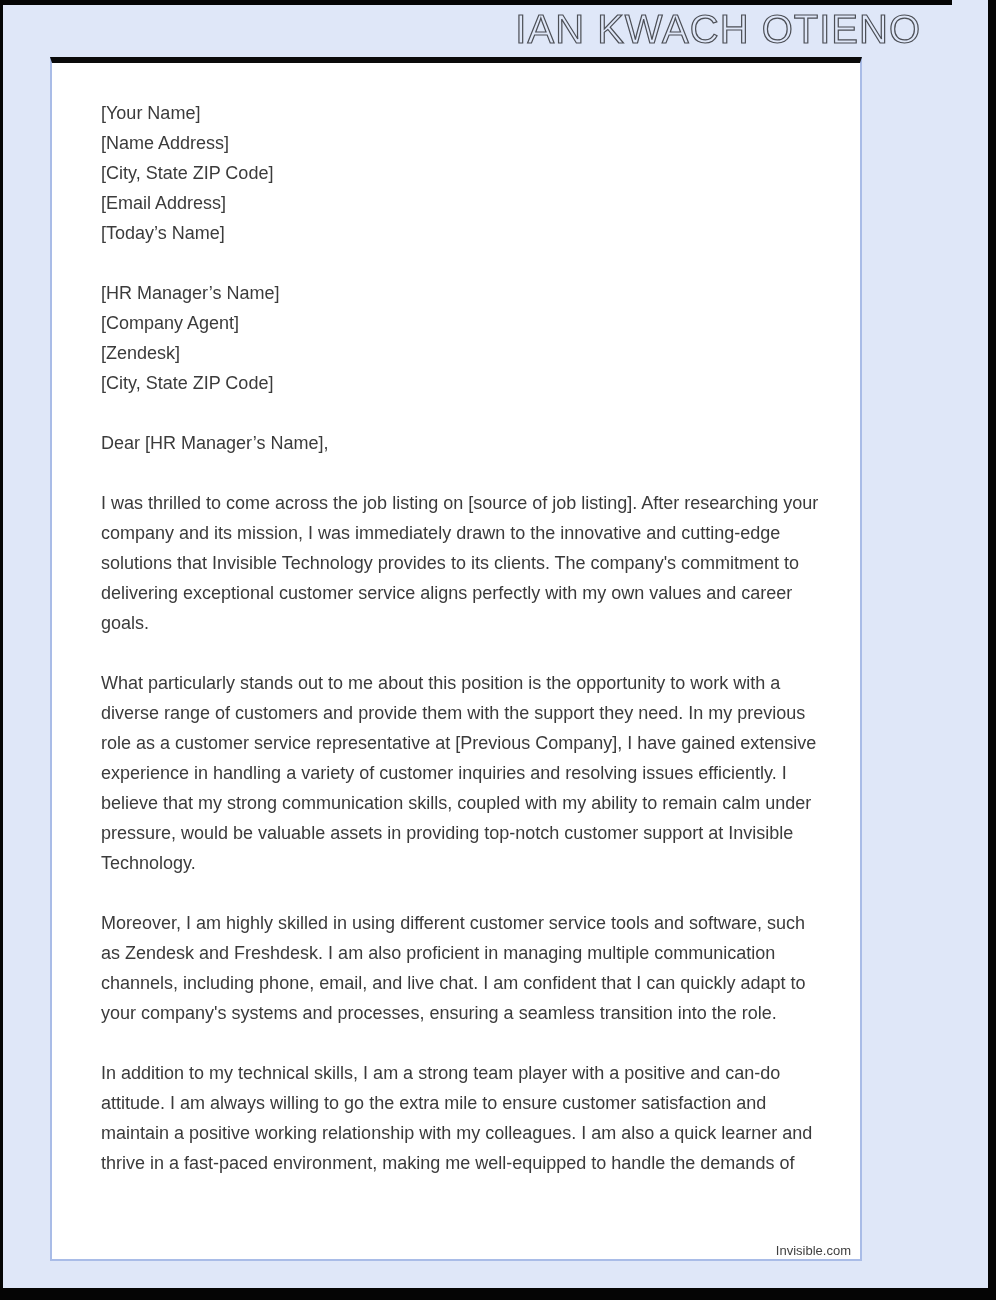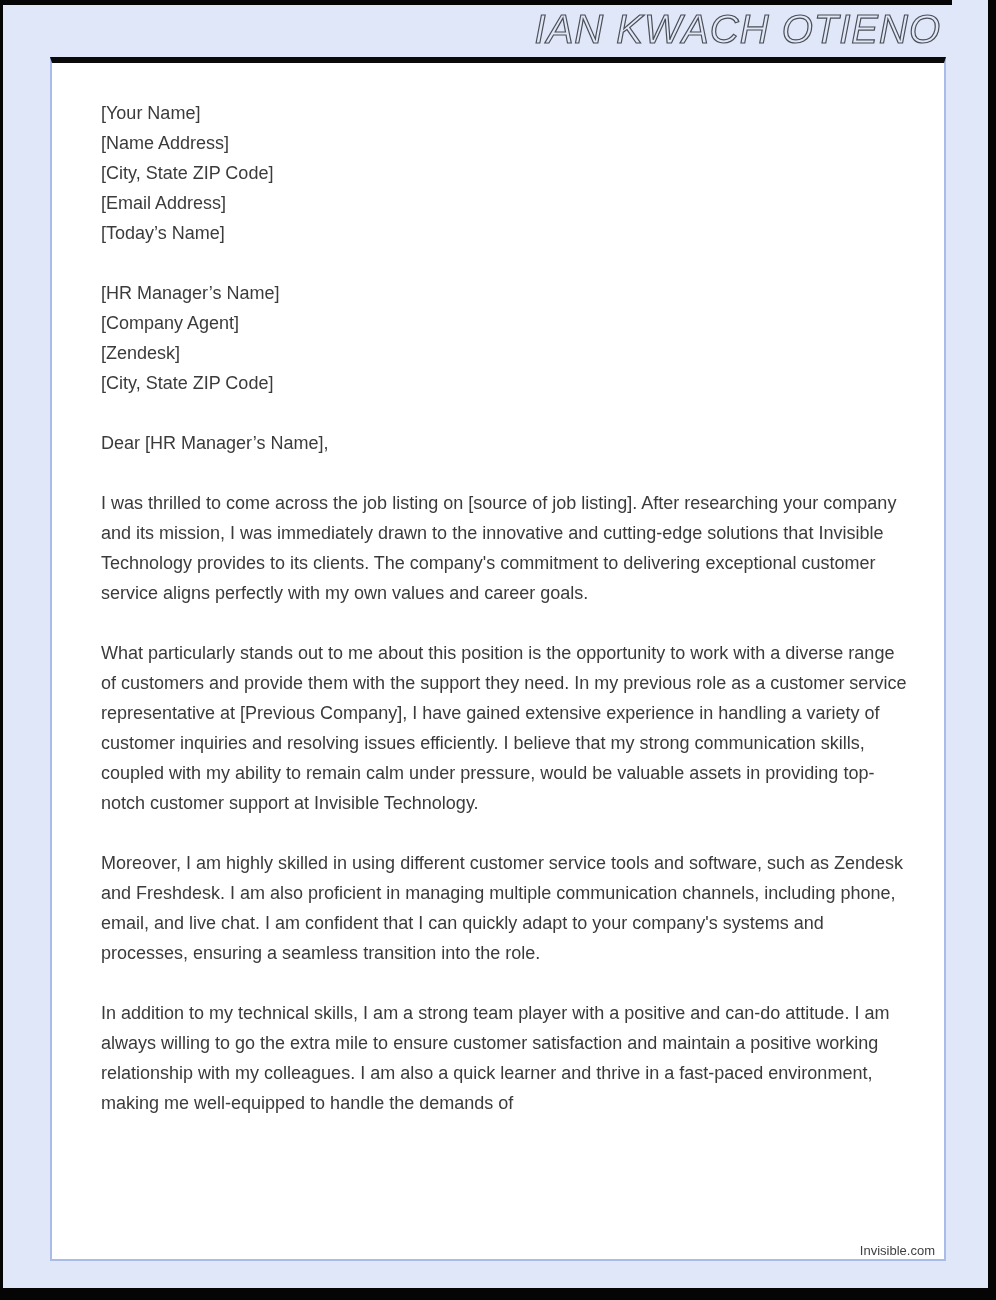--- a/index.html
+++ b/index.html
@@ -20,41 +20,40 @@
 
   
   .header {
     position: absolute;
     top: 0; left: 0;
     width: 100%;
     height: 57px;
     display: flex;
     align-items: center;
     justify-content: flex-end;
-    padding-right: 55px;
+    padding-right: 75px;
     z-index: 2;
-    font-style: italic;
   }
   .candidate-name {
     font-size: 40px;
     font-weight: 400;
     letter-spacing: 1px;
     color: #4c4f56;
     -webkit-text-fill-color: transparent;
     -webkit-text-stroke: 1.2px #4c4f56;
     white-space: nowrap;
     line-height: 1;
   }
 
   
   .doc {
     position: absolute;
     left: 50px;
     top: 57px;
-    width: 896px;
+    width: 812px;
     height: 1204px;          
     background: #ffffff;
     border-top: 6px solid #0a0a0a;
     border-left: 2px solid #a9bce7;
     border-right: 2px solid #a9bce7;
     border-bottom: 2px solid #a9bce7;
     z-index: 1;
     overflow: visible;
   }
   .doc-content {

